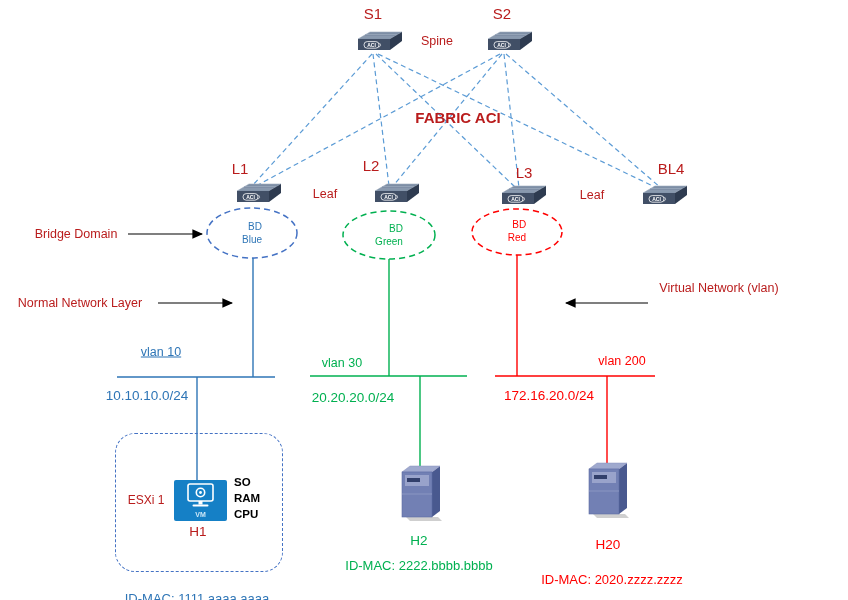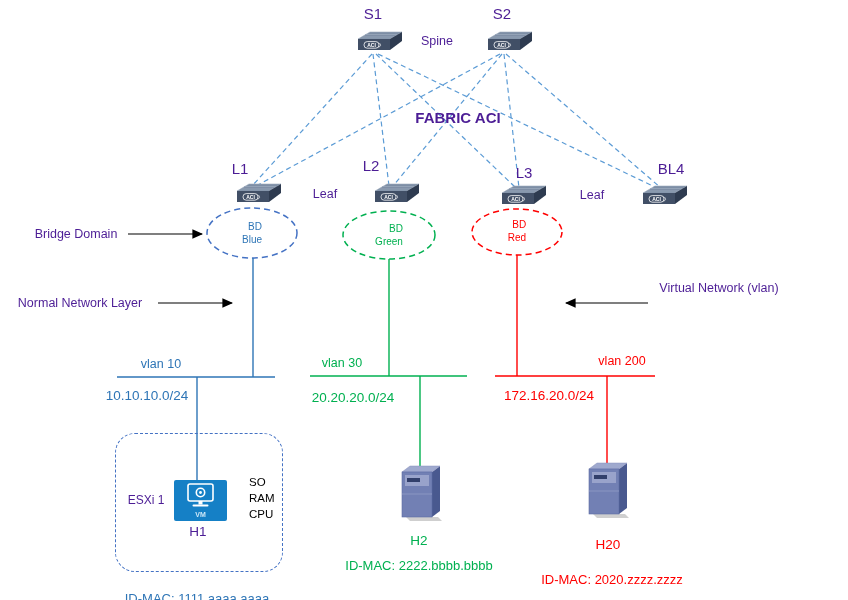--- a/index.html
+++ b/index.html
@@ -1,33 +1,33 @@
 <!DOCTYPE html>
 <html><head>
 <meta charset="utf-8">
 <style>
   html,body{margin:0;padding:0;background:#fff;}
   body{font-family:"Liberation Sans", sans-serif;}
   #stage{position:relative;width:848px;height:600px;background:#ffffff;overflow:hidden;}
   #wires{position:absolute;left:0;top:0;}
   .lbl{position:absolute;transform:translate(-50%,-50%);white-space:nowrap;
-       font-size:12.5px;color:#4c1d95;line-height:1.2;}
+       font-size:12.5px;color:#b91c1c;line-height:1.2;}
   .big{font-size:15px;}
   .bold{font-weight:700;}
   .blue{color:#2E75B6;}
   .green{color:#00B050;}
   .red{color:#FF0000;}
   .bd-label{text-align:right;font-size:10px;line-height:1.3;}
   .h1-box{position:absolute;left:115px;top:433px;width:168px;height:139px;
           border:1.6px dashed #4472C4;border-radius:20px;box-sizing:border-box;}
   .vs-box{position:absolute;left:155px;top:446px;width:85px;height:32px;
           border:1.4px dashed #6E83A0;border-radius:8px;box-sizing:border-box;
           display:flex;align-items:center;justify-content:center;font-size:11px;color:#000;}
-  .res-col{position:absolute;left:234px;top:474px;font-size:11.5px;font-weight:400;
-           line-height:16px;color:#000;margin-left:15px;}
+  .res-col{position:absolute;left:234px;top:474px;font-size:11.5px;font-weight:700;
+           line-height:16px;color:#000;}
   .sub{font-size:13.5px;}
   .mac{font-size:13px;}
 </style>
 </head>
 <body>
 
 <div id="stage">
 
   <svg id="wires" width="848" height="600" viewBox="0 0 848 600">
     <defs>
@@ -138,21 +138,21 @@
   </div>
   <div class="lbl bd-label red" style="left:517px;top:231px;">
     <div>BD</div>
     <div>Red</div>
   </div>
 
   <div class="lbl" style="left:76px;top:234px;">Bridge Domain</div>
   <div class="lbl" style="left:80px;top:303px;">Normal Network Layer</div>
   <div class="lbl" style="left:719px;top:288px;">Virtual Network (vlan)</div>
 
-  <div class="lbl blue" style="left:161px;top:364px;">vlan 10</div>
+  <div class="lbl blue" style="left:161px;top:352px;text-decoration:underline;">vlan 10</div>
   <div class="lbl sub blue" style="left:147px;top:396px;">10.10.10.0/24</div>
   <div class="lbl green" style="left:342px;top:363px;">vlan 30</div>
   <div class="lbl sub green" style="left:353px;top:398px;text-align:right;">20.20.20.0/24</div>
   <div class="lbl red" style="left:622px;top:361px;">vlan 200</div>
   <div class="lbl sub red" style="left:549px;top:396px;">172.16.20.0/24</div>
 
   <div class="h1-box"></div>
   <div class="lbl" style="left:146px;top:500px;font-size:12px;">ESXi 1</div>
   <div class="res-col">
     <div>SO</div>

